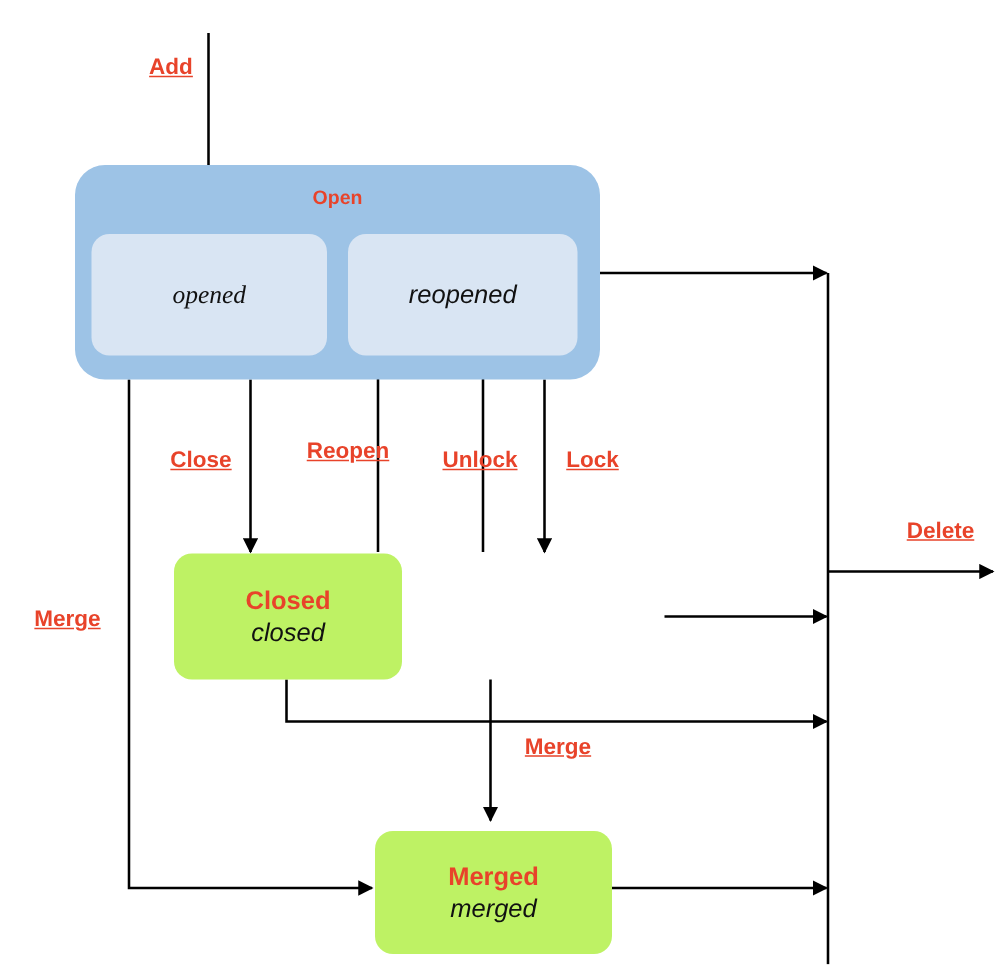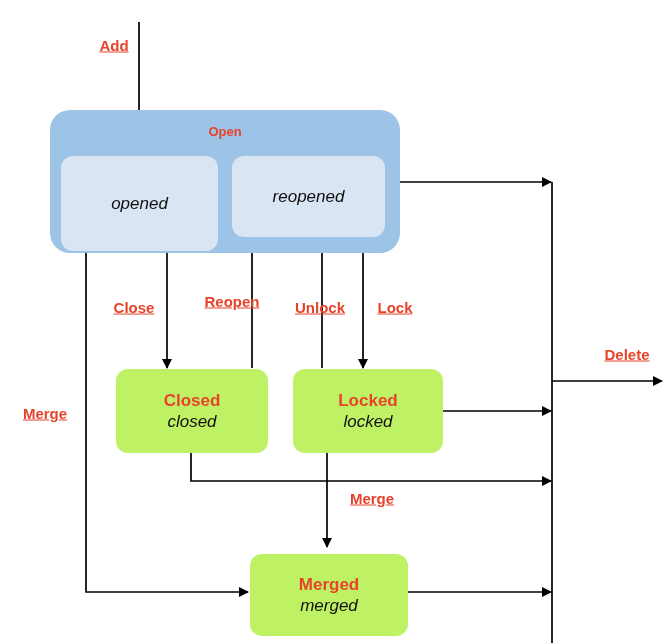--- a/index.html
+++ b/index.html
@@ -114,37 +114,33 @@
       <path d="M 552 182 L 552 643"></path>
 
       <path d="M 552 381 L 662 381" marker-end="url(#arrow)"></path>
     </g>
   </svg>
 
   <div class="node group-node" style="left:50px; top:110px; width:350px; height:143px;">
     <div class="group-title">Open</div>
   </div>
 
-  <div class="node state-node sub" style="left:61px; top:156px; width:157px; height:95px;">
+  <div class="node state-node sub" style="left:61px; top:156px; width:157px; height:81px;font-family:Liberation Serif, serif;">
     <div class="state-value">opened</div>
   </div>
 
   <div class="node state-node sub" style="left:232px; top:156px; width:153px; height:81px;">
     <div class="state-value">reopened</div>
   </div>
 
   <div class="node state-node" style="left:116px; top:369px; width:152px; height:84px;">
     <div class="state-title">Closed</div>
     <div class="state-value">closed</div>
   </div>
 
-  <div class="node state-node" style="left:293px; top:369px; width:150px; height:84px;">
-    <div class="state-title">Locked</div>
-    <div class="state-value">locked</div>
-  </div>
 
   <div class="node state-node" style="left:250px; top:554px; width:158px; height:82px;">
     <div class="state-title">Merged</div>
     <div class="state-value">merged</div>
   </div>
 
   <div class="edge-label" style="left:114px; top:45px;">Add</div>
 
   <div class="edge-label" style="left:134px; top:307px;">Close</div>
 

